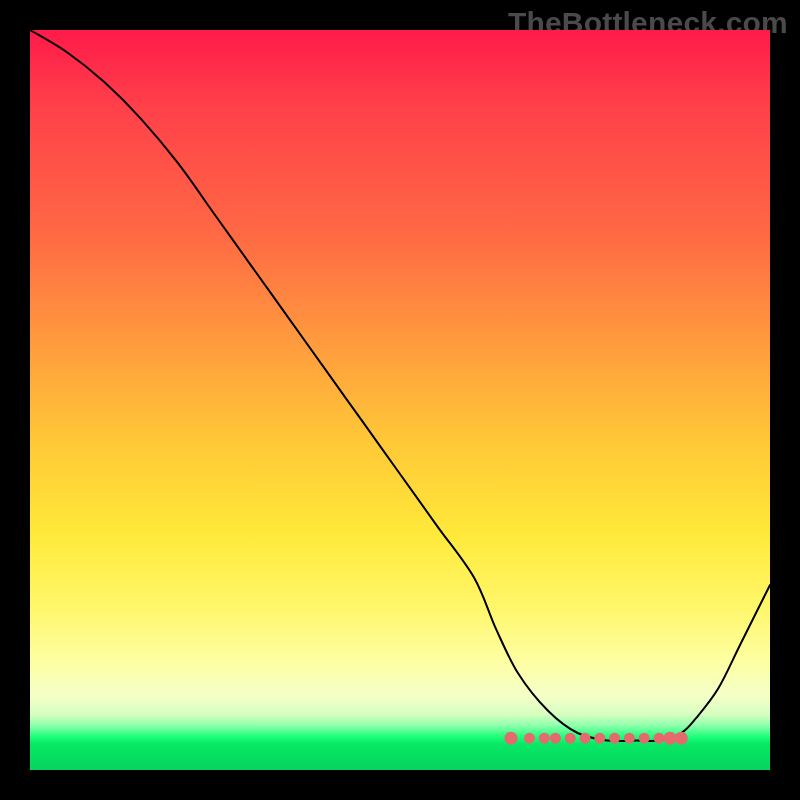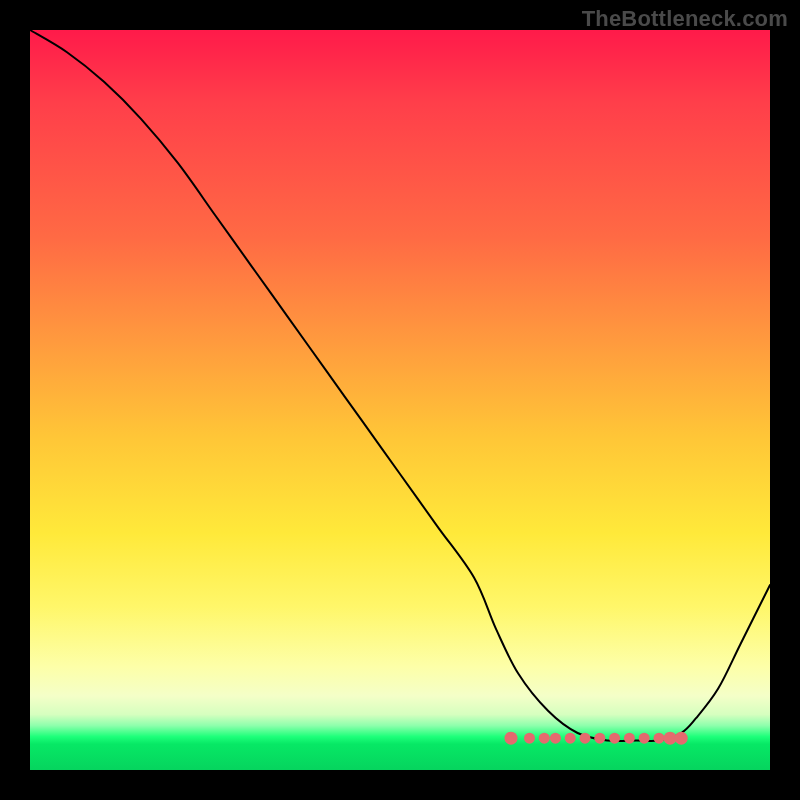--- a/index.html
+++ b/index.html
@@ -58,21 +58,21 @@
   }
   .marker {
     fill: #e46a6e;
     stroke: none;
   }
   .watermark {
     position: absolute;
     top: 6px;
     right: 12px;
     color: #4a4a4a;
-    font-size: 22px;
+    font-size: 30px;
     font-weight: 600;
     letter-spacing: 0.2px;
     user-select: none;
   }
 </style>
 </head>
 <body>
 
 <div class="frame">
 

